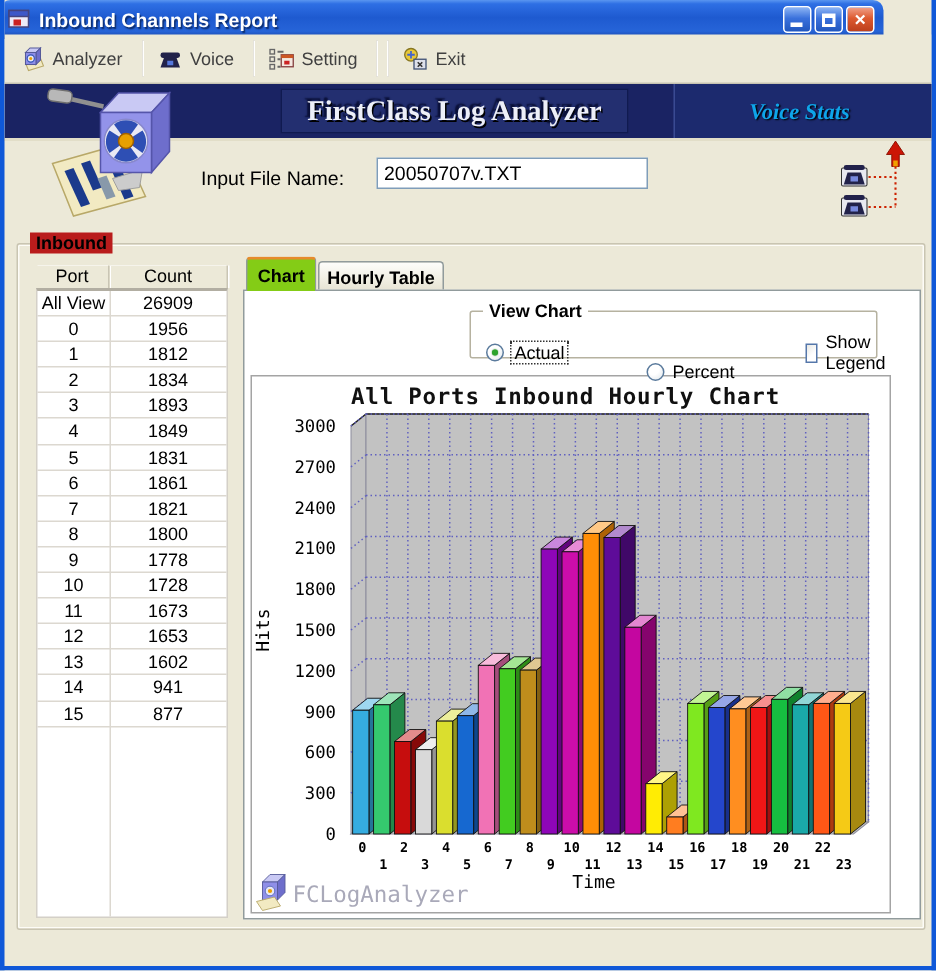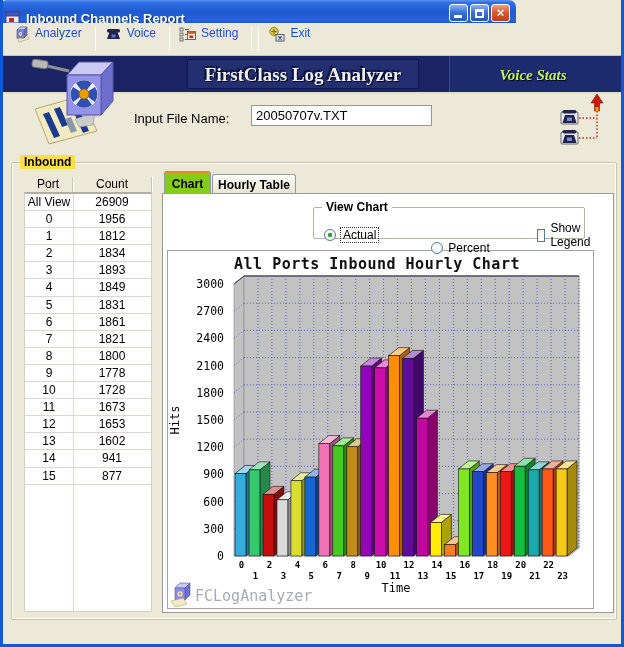--- a/index.html
+++ b/index.html
@@ -4,66 +4,66 @@
 <style>
   * { margin:0; padding:0; box-sizing:border-box; }
   html,body { width:624px; height:647px; font-family:"Liberation Sans", sans-serif; }
   #window {
     position:relative; width:624px; height:647px; background:#ECE9D8;
     border-left:3px solid #0F58D8; border-right:3px solid #0F58D8; border-bottom:3px solid #0F58D8;
     overflow:hidden;
   }
   
   #titlebar {
-    position:absolute; left:-3px; top:0; width:516px; height:26px;
+    position:absolute; left:-3px; top:0; width:589px; height:26px;
     background:linear-gradient(180deg,#5A96F0 0%,#2E6FE4 10%,#1E5AD0 45%,#2664D8 80%,#16409E 100%);
-    border-radius:7px 7px 0 0; display:flex; align-items:flex-end; padding-left:5px;
+    border-radius:7px 7px 0 0; display:flex; align-items:center; padding-left:5px;
   }
   #title-text { color:#fff; font-weight:bold; font-size:13px; margin-left:5px; text-shadow:1px 1px 1px #0A2A6A; }
   .tb-controls { position:absolute; right:6px; top:4px; display:flex; gap:2px; }
   .tb-btn {
     width:19px; height:18px; border:1px solid #fff; border-radius:3px;
     background:linear-gradient(180deg,#8CB4F4 0%,#3A71DC 45%,#2157BE 100%);
     color:#fff; font-size:12px; line-height:15px; text-align:center; position:relative;
   }
   .tb-btn.close { background:linear-gradient(180deg,#F0A088 0%,#DD5A30 45%,#BC3F1C 100%); font-weight:bold; font-size:13px; }
   .glyph-min { position:absolute; left:4px; bottom:3px; width:8px; height:3px; background:#fff; }
   .glyph-max { position:absolute; left:4px; top:4px; width:9px; height:9px; border:2px solid #fff; border-top-width:3px; }
   
   #toolbar { position:absolute; left:0; top:23px; width:618px; height:33px; display:flex; align-items:center; border-bottom:1px solid #C6C3B2; background:#ECE9D8; padding-left:4px; }
-  .tool-btn { height:26px; display:flex; align-items:flex-start; gap:5px; padding:0 10px 0 6px; font-size:12px; color:#1d4ed8; }
+  .tool-btn { height:26px; display:flex; align-items:center; gap:5px; padding:0 10px 0 6px; font-size:12px; color:#404040; }
   .tool-sep { width:1px; height:24px; background:#A9A599; border-right:1px solid #fff; margin:0 3px; }
   .tool-btn svg { flex:0 0 auto; }
   
   #banner { position:absolute; left:0; top:56px; width:618px; height:38px; background:#1A2363; border-bottom:2px solid #E2DEC8; }
   #banner-panel { position:absolute; left:184px; top:3px; width:232px; height:30px; background:#232F70; border:1px solid #101A50; }
   #banner-right { position:absolute; left:446px; top:0; right:0; height:36px; background:#1C2A6E; border-left:1px solid #3A4A92; }
   #banner-title {
     position:absolute; left:120px; width:360px; top:8px; text-align:center;
     font-family:"Liberation Serif", serif; font-weight:bold; font-size:19px; color:#EDEFF8;
     text-shadow:-2px -2px 1px #0A1038, 1px 1px 0 #000;
   }
   #banner-sub {
     position:absolute; left:450px; width:160px; top:11px; text-align:center;
     font-family:"Liberation Serif", serif; font-style:italic; font-weight:bold; font-size:15px;
-    color:#bef264; text-shadow:1px 1px 1px #000;
+    color:#0ea5e9; text-shadow:1px 1px 1px #000;
   }
   #logo { position:absolute; left:24px; top:57px; z-index:5; }
   
   #input-label { position:absolute; left:131px; top:111px; font-size:13px; color:#000; }
   #file-input {
     position:absolute; left:248px; top:105px; width:181px; height:21px;
     border:1px solid #7F9DB9; background:#fff; font-size:13px; padding:0 4px;
     font-family:"Liberation Sans", sans-serif;
   }
   #phone-flow { position:absolute; left:556px; top:92px; }
   
   .groupbox { position:absolute; border:1px solid #C9C5B2; border-radius:2px; box-shadow:inset 0 0 0 1px #FDFCF7; }
   #inbound-box { left:8px; top:162px; width:606px; height:458px; }
-  .gb-label { position:absolute; top:-8px; left:8px; background:#fde047; padding:0 4px; font-size:12px; font-weight:bold; color:#000; }
+  .gb-label { position:absolute; top:-8px; left:8px; background:#b91c1c; padding:0 4px; font-size:12px; font-weight:bold; color:#000; }
   
   #thead { position:absolute; left:21px; top:177px; width:128px; height:15px; display:flex; font-size:12px; }
   .hcell { text-align:center; border-right:1px solid #C9C5B4; box-shadow:1px 0 0 #fff; line-height:15px; }
   .hcell.c0 { width:49px; } .hcell.c1 { flex:1; }
   #tbody { position:absolute; left:21px; top:192px; width:128px; height:420px; background:#fff; border:1px solid #D4D0C8; border-top:2px solid #B2AEA2; }
   #tbody::before { content:""; position:absolute; left:48px; top:0; bottom:0; width:1px; background:#DCD8D0; }
   .trow { display:flex; height:17.1px; border-bottom:1px solid #DCD8D0; font-size:12px; position:relative; }
   .tcell { line-height:16px; text-align:center; }
   .tcell.c0 { width:48px; } .tcell.c1 { flex:1; }
   

